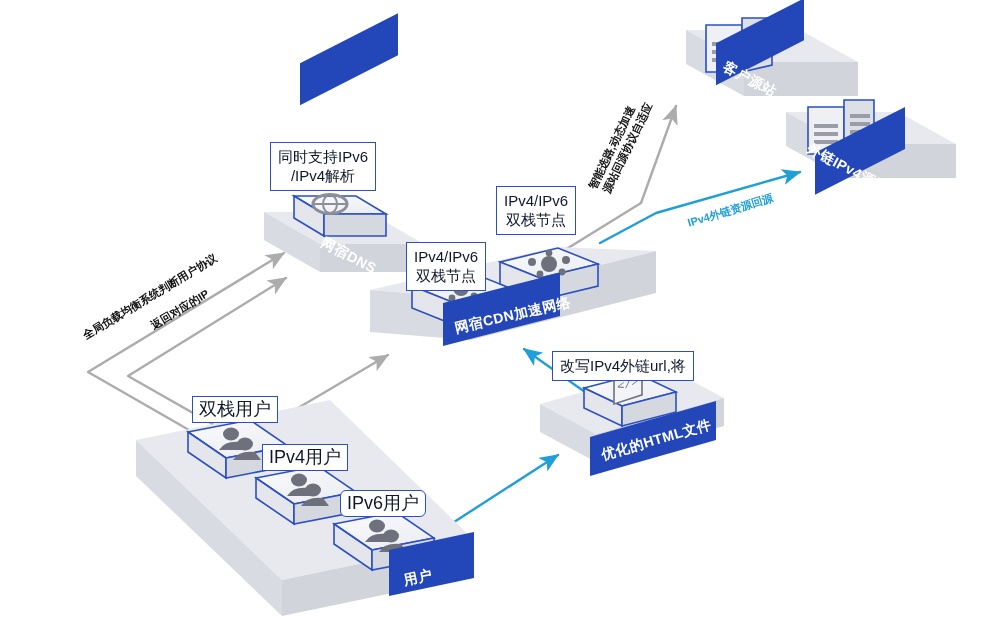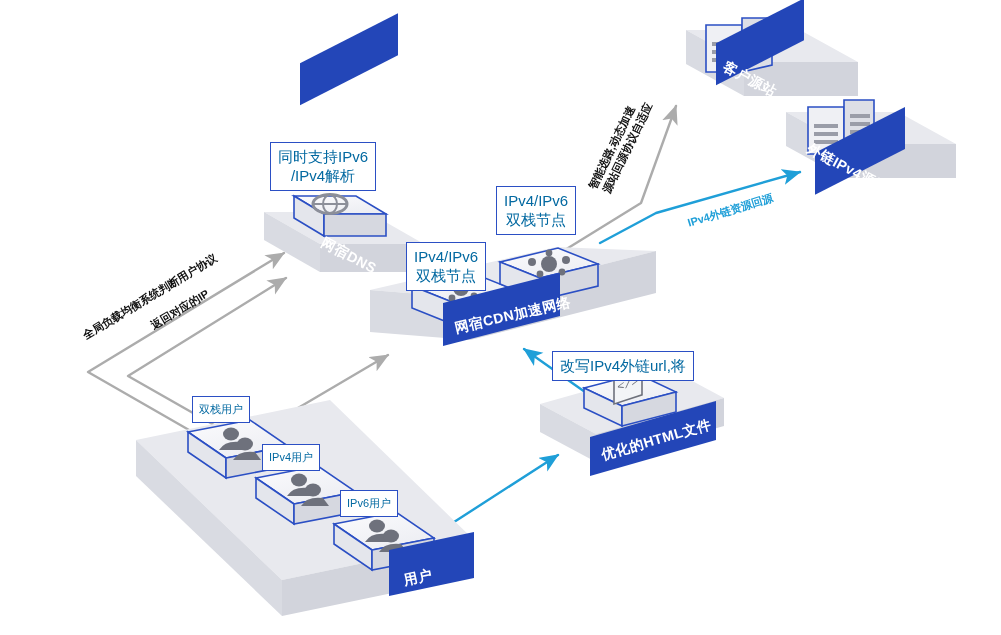--- a/index.html
+++ b/index.html
@@ -15,29 +15,29 @@
     overflow:hidden;
   }
   #svgroot{position:absolute;left:0;top:0;width:1001px;height:635px;}
 
   
   .callout{
     position:absolute;
     box-sizing:border-box;
     background:#ffffff;
     border:1.6px solid #2B4FC4;
-    color:#0369a1;
+    color:#0f172a;
     font-size:15px;
     line-height:19px;
     text-align:center;
     padding:4px 7px 5px 7px;
     white-space:nowrap;
     z-index:40;
   }
-  .callout.sm{font-size:11px;line-height:18px;padding:3px 6px 4px 6px;}
+  .callout.sm{font-size:18px;line-height:18px;padding:3px 6px 4px 6px;}
 
   
   .ribbon-text{
     position:absolute;
     color:#ffffff;
     font-size:14px;
     font-weight:bold;
     letter-spacing:.5px;
     white-space:nowrap;
     z-index:35;
@@ -283,21 +283,21 @@
 </div>
 
 <div class="callout sm" style="left:192px;top:396px;">
   <div>双栈用户</div>
 </div>
 
 <div class="callout sm" style="left:262px;top:444px;">
   <div>IPv4用户</div>
 </div>
 
-<div class="callout sm" style="left:340px;top:490px;">
+<div class="callout sm" style="left:340px;top:490px;border-radius:6px;">
   <div>IPv6用户</div>
 </div>
 
 <div class="path-label gray" style="left:84px;top:330px;transform:rotate(-31deg);">全局负载均衡系统判断用户协议</div>
 
 <div class="path-label gray" style="left:152px;top:320px;transform:rotate(-31deg);">返回对应的IP</div>
 
 <div class="path-label gray" style="left:592px;top:182px;transform:rotate(-64deg);">智能选路,动态加速</div>
 
 <div class="path-label gray" style="left:606px;top:186px;transform:rotate(-64deg);">源站回源协议自适应</div>

